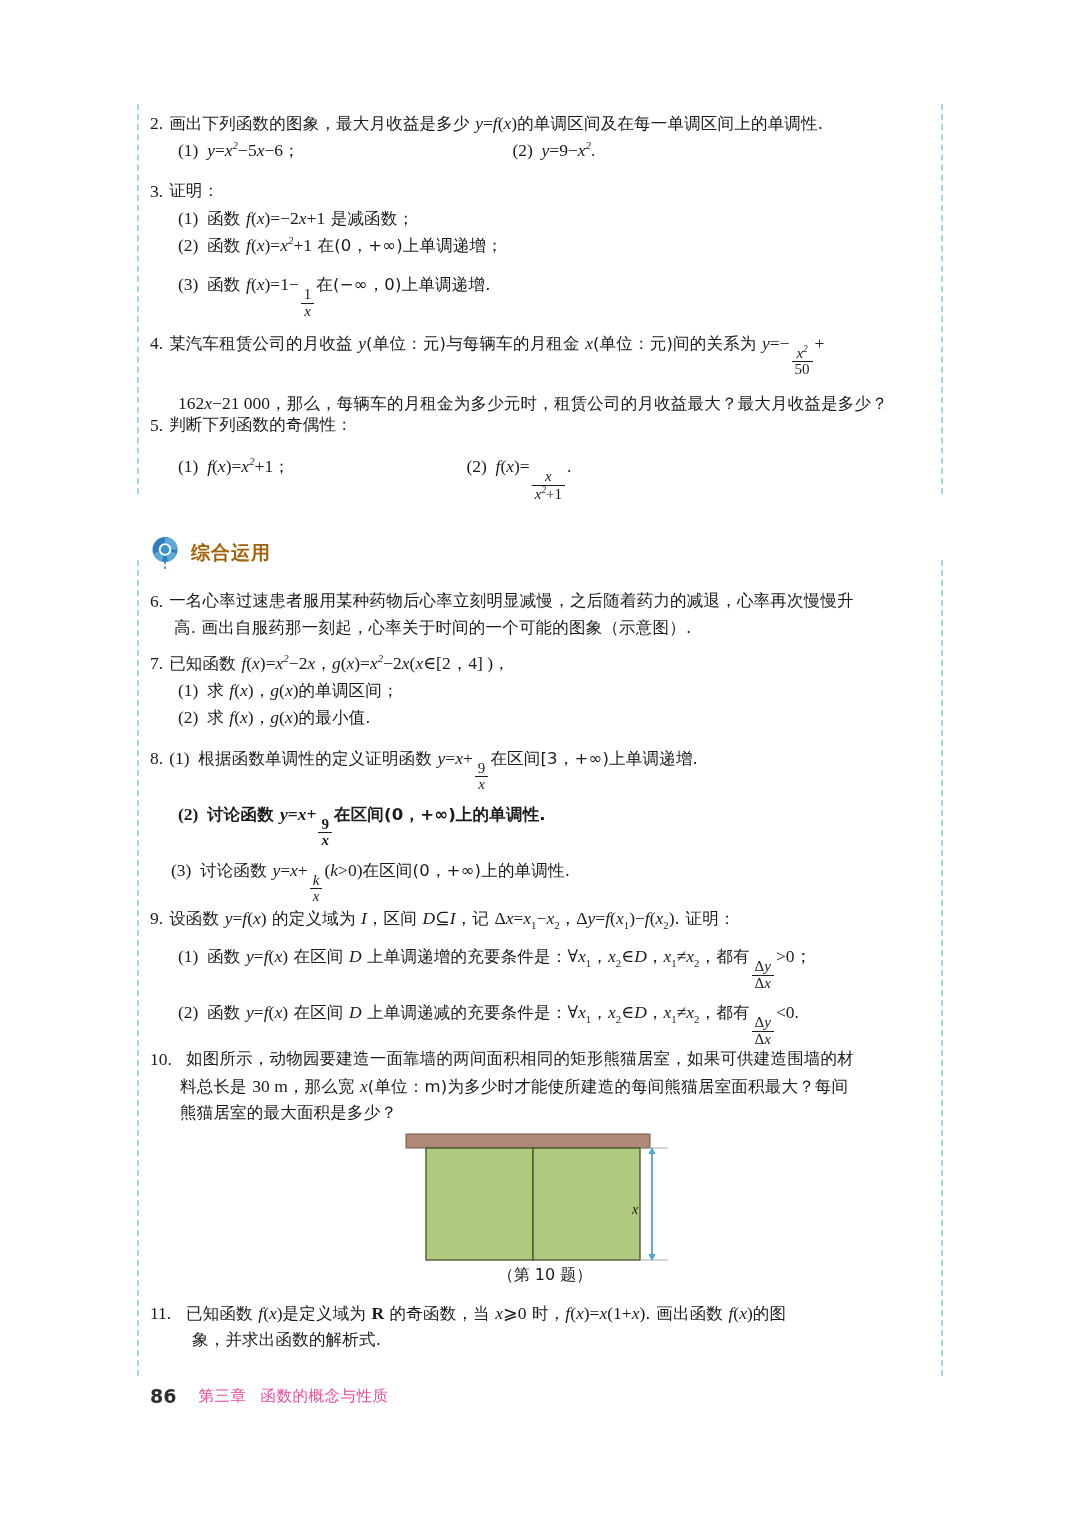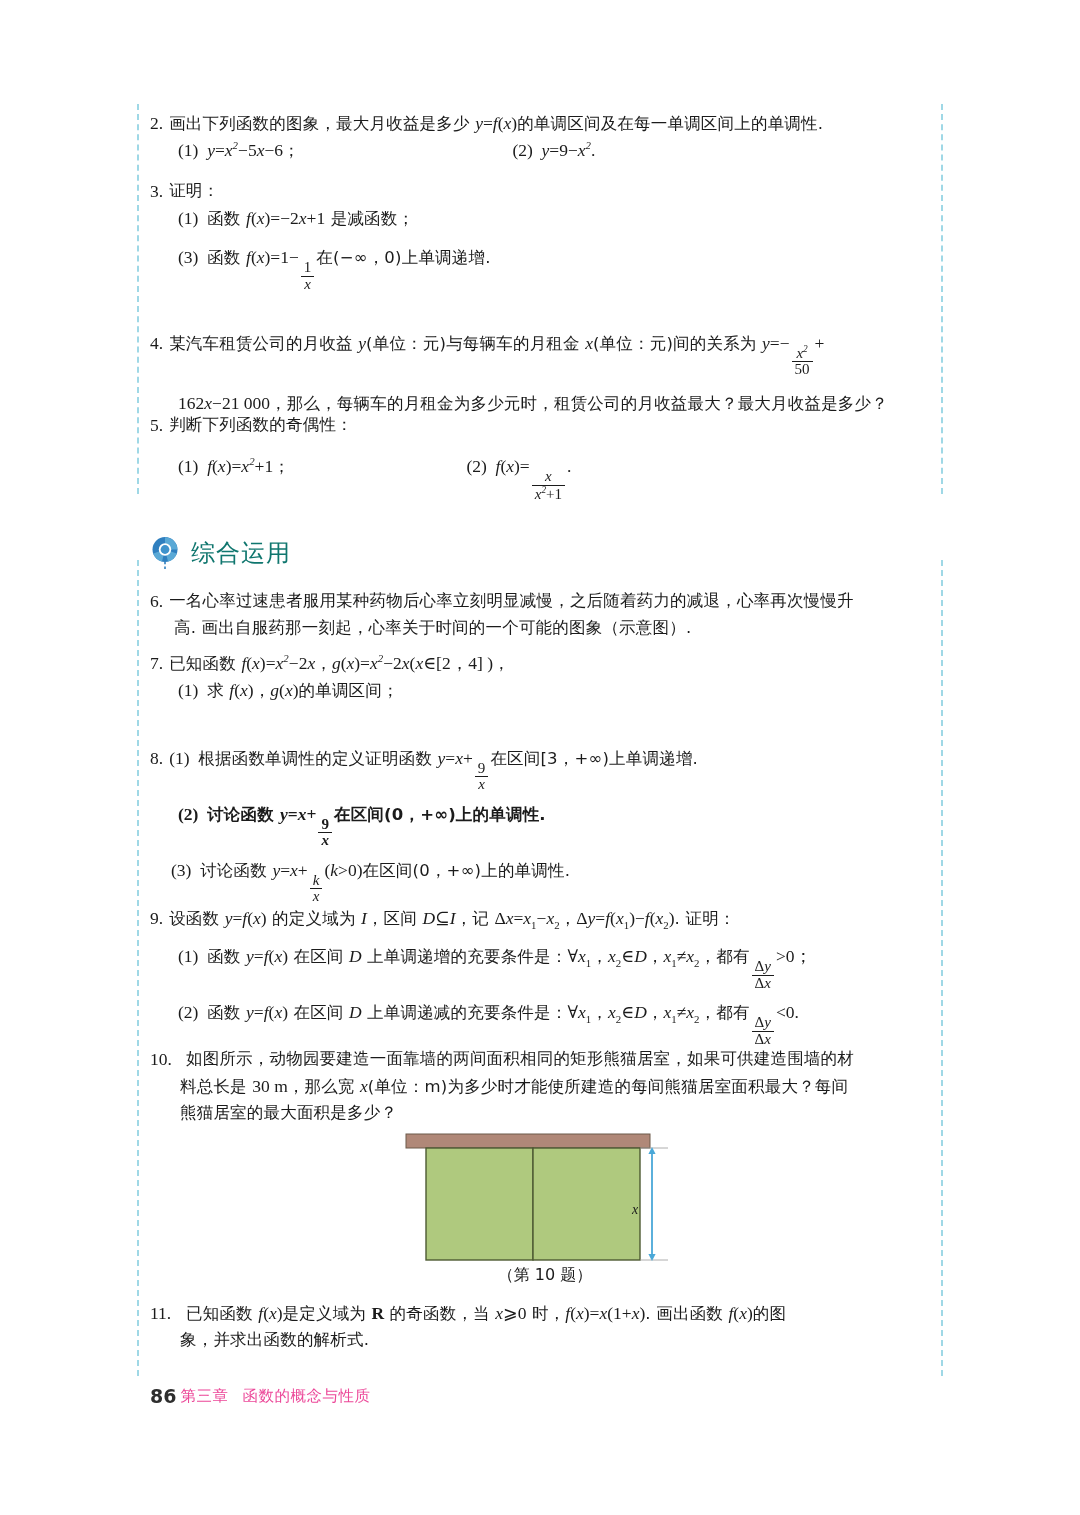--- a/index.html
+++ b/index.html
@@ -64,37 +64,37 @@
   .tall { line-height:2.45; }
 
   
   .sec-header {
     position:absolute; left:150px; top:536px;
     display:flex; align-items:center; gap:11px;
   }
   .sec-icon { width:30px; height:34px; flex:0 0 auto; }
   .sec-title {
     font-family:"DejaVu Sans","Liberation Sans",sans-serif;
-    font-size:24px; font-weight:normal; color:#0f766e;
+    font-size:19px; font-weight:bold; color:#a16207;
     letter-spacing:1px;
   }
 
   
   .figure { position:absolute; left:400px; top:1128px; width:290px; height:170px; }
   .fig-caption {
     position:absolute; left:400px; top:1265px; width:290px;
     text-align:center; font-size:16px;
     font-family:"DejaVu Sans","Liberation Sans",sans-serif;
     color:#1b1b1b;
   }
 
   
   .footer {
     position:absolute; left:150px; top:1385px;
-    display:flex; align-items:center; gap:4px;
+    display:flex; align-items:center; gap:22px;
     color:#3a3a3a;
   }
   .footer .pg {
     font-family:"DejaVu Sans","Liberation Sans",sans-serif;
     font-size:19px; font-weight:bold; color:#2e2e2e;
   }
   .footer .chap {
     font-family:"DejaVu Sans","Liberation Sans",sans-serif;
     font-size:15.5px; color:#ec4899; letter-spacing:.5px;
   }
@@ -130,20 +130,24 @@
   </div>
 
   <div class="block" style="top:178px;">
     <div class="qline">
       <span class="qnum">3.</span>
       <span class="qbody cn">证明：</span>
     </div>
     <div class="sub">
       <span>(1)</span>
       &nbsp;<span class="cn">函数 </span><span class="mi">f</span><span class="mn">(</span><span class="mi">x</span><span class="mn">)=−2</span><span class="mi">x</span><span class="mn">+1</span><span class="cn"> 是减函数；</span>
+    </div>
+    <div class="sub">
+      <span>(2)</span>
+      &nbsp;<span class="cn">函数 </span><span class="mi">f</span><span class="mn">(</span><span class="mi">x</span><span class="mn">)=</span><span class="mi">x</span><sup class="exp">2</sup><span class="mn">+1</span><span class="cn"> 在(0，+∞)上单调递增；</span>
     </div>
     <div class="sub tall" style="margin-top:4px;">
       <span>(3)</span>
       &nbsp;<span class="cn">函数 </span><span class="mi">f</span><span class="mn">(</span><span class="mi">x</span><span class="mn">)=1−</span><span class="frac">
           <span class="num mn">1</span>
           <span class="den mi">x</span>
         </span><span class="cn">在(−∞，0)上单调递增.</span>
     </div>
   </div>
 
@@ -209,20 +213,24 @@
     <div class="qline">
       <span class="qnum">7.</span>
       <span class="qbody">
         <span class="cn">已知函数 </span><span class="mi">f</span><span class="mn">(</span><span class="mi">x</span><span class="mn">)=</span><span class="mi">x</span><sup class="exp">2</sup><span class="mn">−2</span><span class="mi">x</span><span class="cn">，</span><span class="mi">g</span><span class="mn">(</span><span class="mi">x</span><span class="mn">)=</span><span class="mi">x</span><sup class="exp">2</sup><span class="mn">−2</span><span class="mi">x</span><span class="mn">(</span><span class="mi">x</span><span class="mn">∈[2，4] )</span><span class="cn">，</span>
       </span>
     </div>
     <div class="sub">
       <span>(1)</span>
       &nbsp;<span class="cn">求 </span><span class="mi">f</span><span class="mn">(</span><span class="mi">x</span><span class="mn">)</span><span class="cn">，</span><span class="mi">g</span><span class="mn">(</span><span class="mi">x</span><span class="mn">)</span><span class="cn">的单调区间；</span>
     </div>
+    <div class="sub">
+      <span>(2)</span>
+      &nbsp;<span class="cn">求 </span><span class="mi">f</span><span class="mn">(</span><span class="mi">x</span><span class="mn">)</span><span class="cn">，</span><span class="mi">g</span><span class="mn">(</span><span class="mi">x</span><span class="mn">)</span><span class="cn">的最小值.</span>
+    </div>
   </div>
 
   <div class="block" style="top:745px;">
     <div class="qline tall">
       <span class="qnum">8.</span>
       <span class="qbody">
         <span>(1)</span>
         &nbsp;<span class="cn">根据函数单调性的定义证明函数 </span><span class="mi">y</span><span class="mn">=</span><span class="mi">x</span><span class="mn">+</span><span class="frac">
             <span class="num mn">9</span>
             <span class="den mi">x</span>
@@ -298,21 +306,21 @@
   </div>
   <div class="fig-caption">（第 10 题）</div>
 
   <div class="block" style="top:1300px;">
     <div class="qline">
       <span class="qnum w2">11.</span>
       <span class="qbody">
         <span class="cn">已知函数 </span><span class="mi">f</span><span class="mn">(</span><span class="mi">x</span><span class="mn">)</span><span class="cn">是定义域为 </span><span class="bold-r">R</span><span class="cn"> 的奇函数，当 </span><span class="mi">x</span><span class="mn">⩾0</span><span class="cn"> 时，</span><span class="mi">f</span><span class="mn">(</span><span class="mi">x</span><span class="mn">)=</span><span class="mi">x</span><span class="mn">(1+</span><span class="mi">x</span><span class="mn">)</span><span class="cn">. 画出函数 </span><span class="mi">f</span><span class="mn">(</span><span class="mi">x</span><span class="mn">)</span><span class="cn">的图</span>
       </span>
     </div>
-    <div class="sub cn" style="margin-left:30px;">象，并求出函数的解析式.</div>
+    <div class="sub cn" style="margin-left:42px;">象，并求出函数的解析式.</div>
   </div>
 
   <div class="footer">
     <span class="pg">86</span>
     <span class="chap">
       <span>第三章</span><span class="gap"></span><span>函数的概念与性质</span>
     </span>
   </div>
 
 </div>

